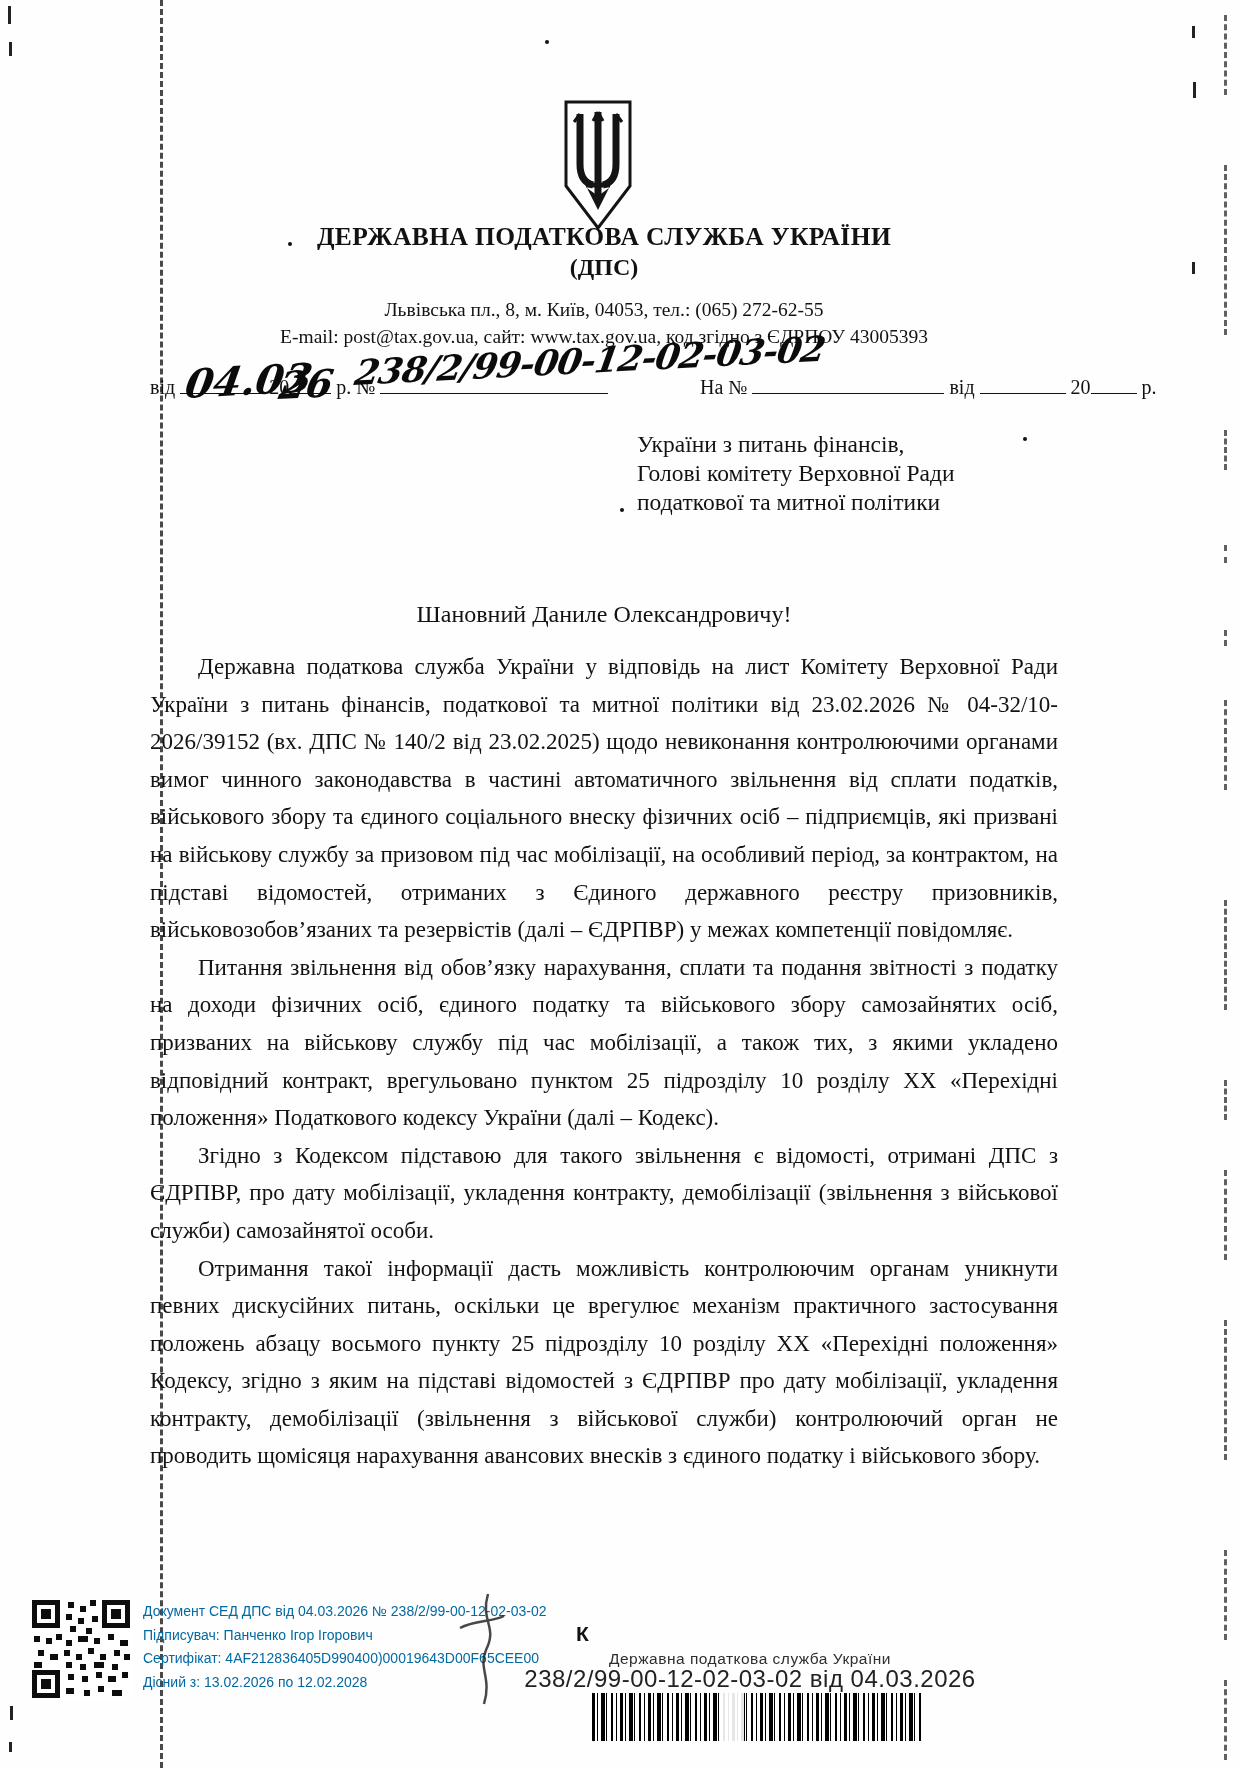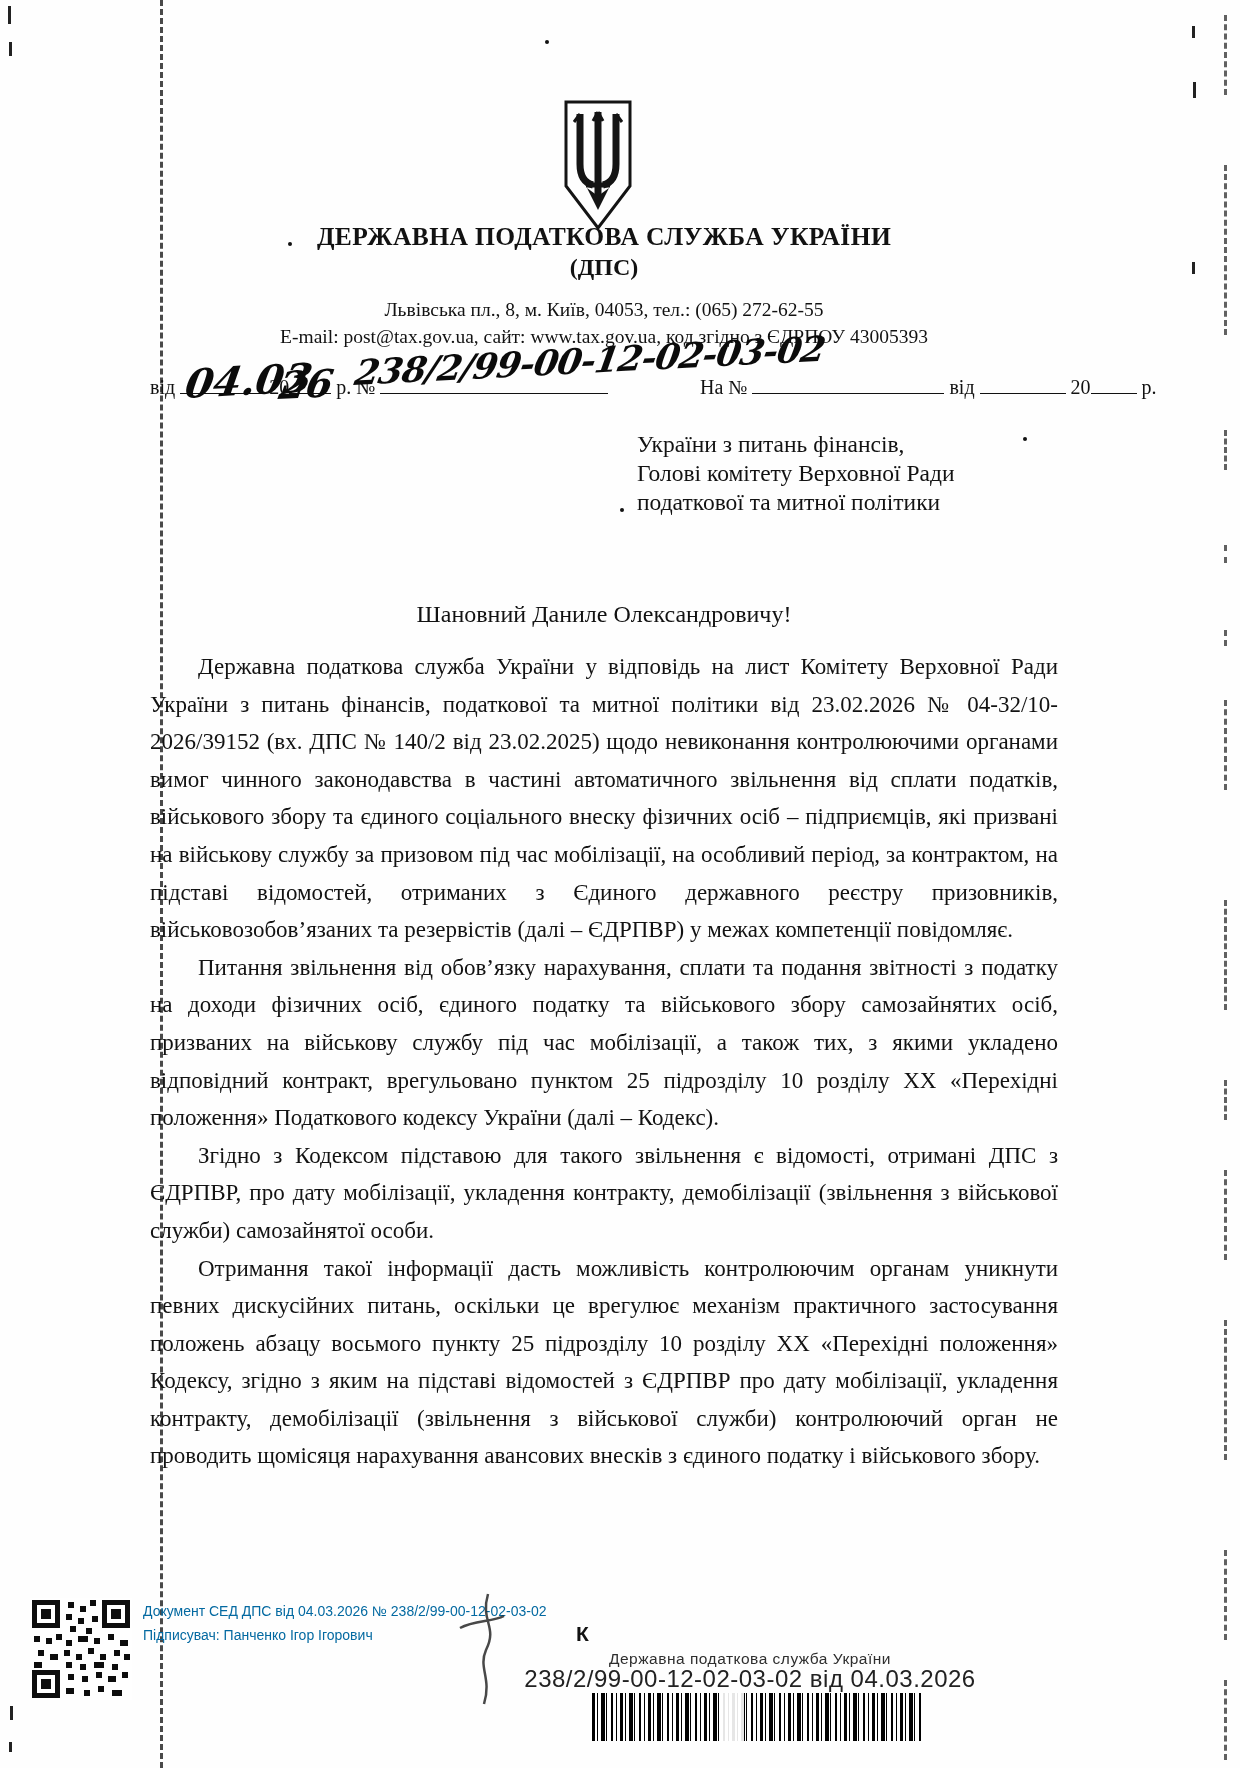--- a/index.html
+++ b/index.html
@@ -178,20 +178,22 @@
       <rect x="36" y="90" width="8" height="6"></rect>
       <rect x="54" y="92" width="6" height="6"></rect>
     <rect x="68" y="88" width="6" height="6"></rect>
       <rect x="82" y="92" width="10" height="6"></rect>
   </g>
 </svg>
 
 <div class="abs ft-info">
   <div>Документ СЕД ДПС від 04.03.2026 № 238/2/99-00-12-02-03-02</div>
   <div>Підписувач: Панченко Ігор Ігорович</div>
+  <div>Сертифікат: 4AF212836405D990400)00019643D00F65CEE00</div>
+  <div>Дісний з: 13.02.2026 по 12.02.2028</div>
 </div>
 
 <svg class="abs" style="left:440px;top:1592px" width="90" height="130" viewBox="0 0 90 130">
   <path d="M48 2 C40 30 58 34 46 58 C38 76 52 86 44 112 M20 36 C34 28 52 30 64 24" fill="none" stroke="#1a1a1a" stroke-width="2.5" opacity=".8"></path>
 </svg>
 
 <div class="abs k-mark">К</div>
 <div class="abs ft-org">Державна податкова служба України</div>
 <div class="abs ft-num">238/2/99-00-12-02-03-02 від 04.03.2026</div>
 <div class="abs barcode"></div>

